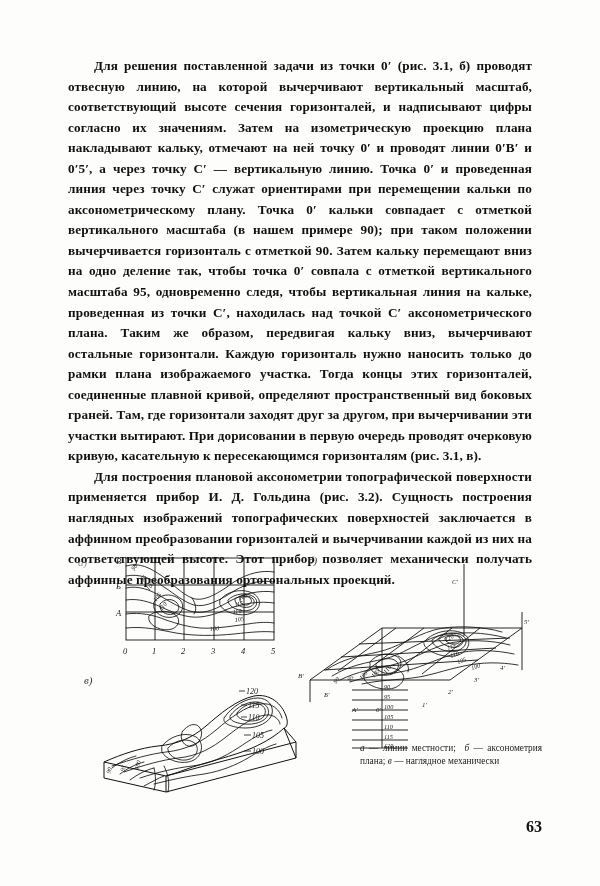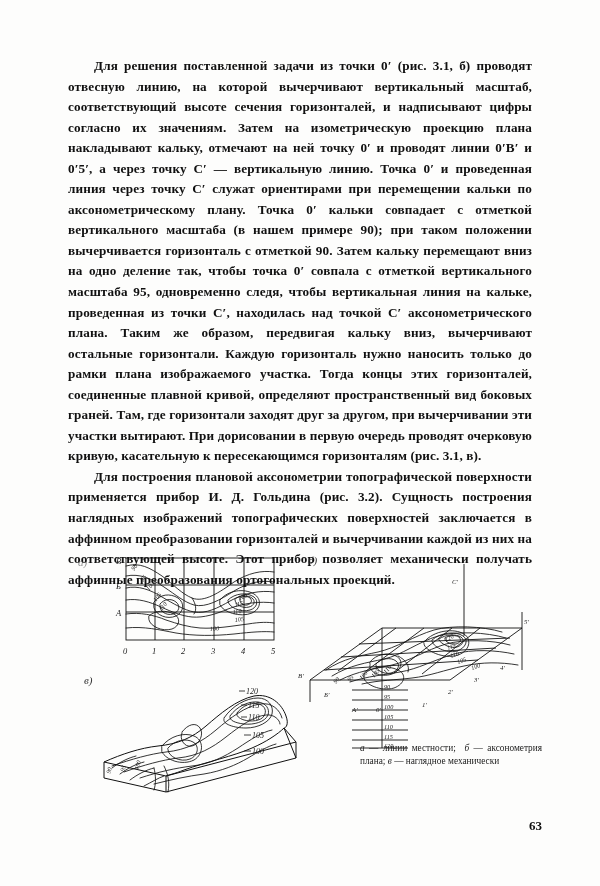--- a/index.html
+++ b/index.html
@@ -74,21 +74,21 @@
     text-align: justify;
   }
   #caption .cap-main { display: block; text-indent: 0; }
   #caption .cap-sub { display: block; margin-top: 1px; }
   .cap-it { font-style: italic; }
 
   #page-number {
     position: absolute;
     right: 58px;
     top: 818px;
-    font-size: 13px;
+    font-size: 16px;
     font-weight: bold;
     color: #111;
     font-family: "Liberation Serif", serif;
   }
 
   svg text {
     font-family: "Liberation Serif", serif;
     fill: #1a1a1a;
   }
   .ctr-lbl { font-size: 6.2px; font-style: italic; }

